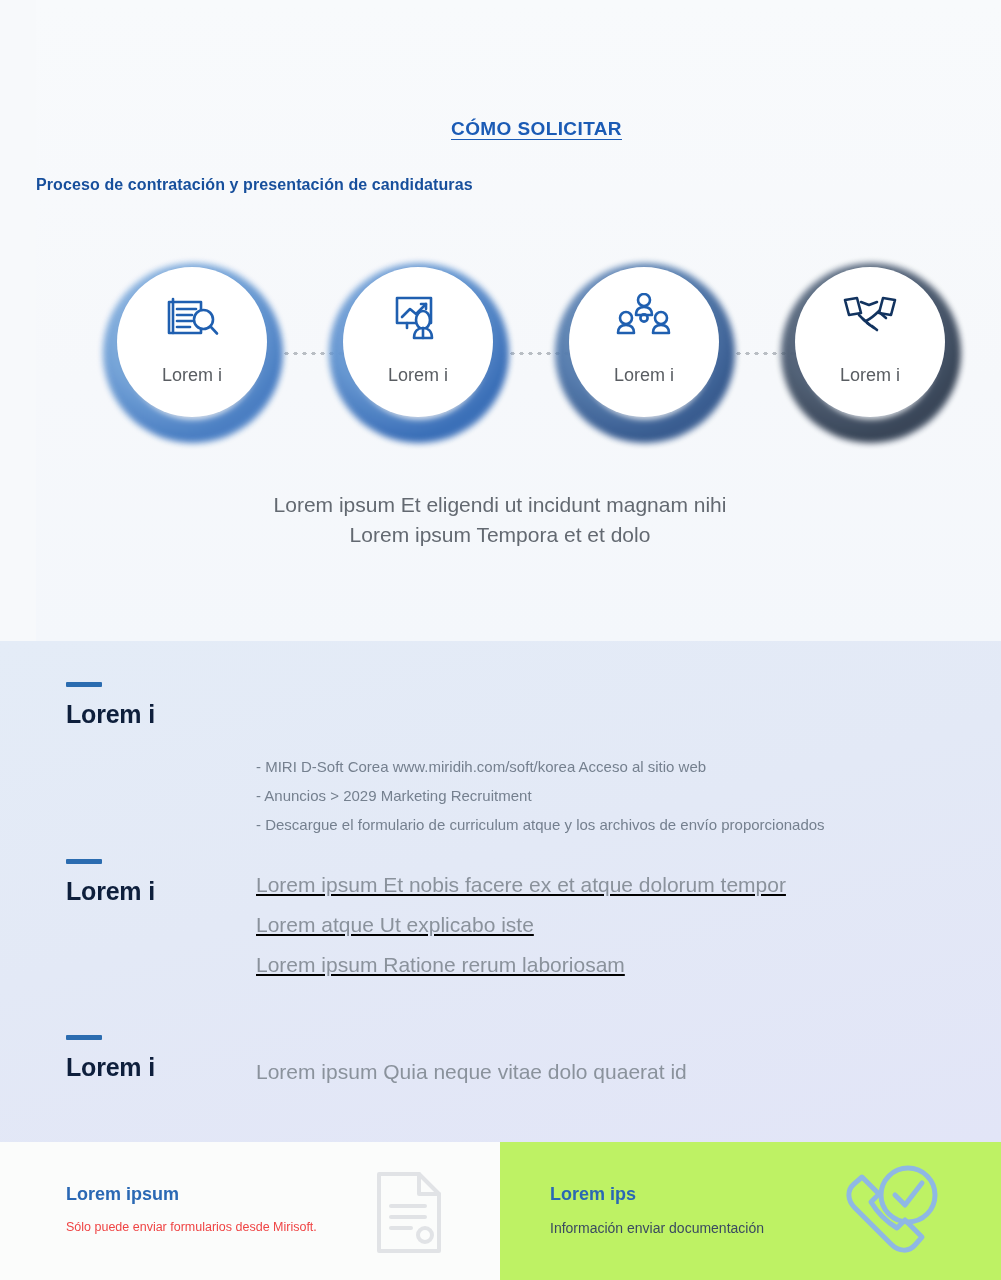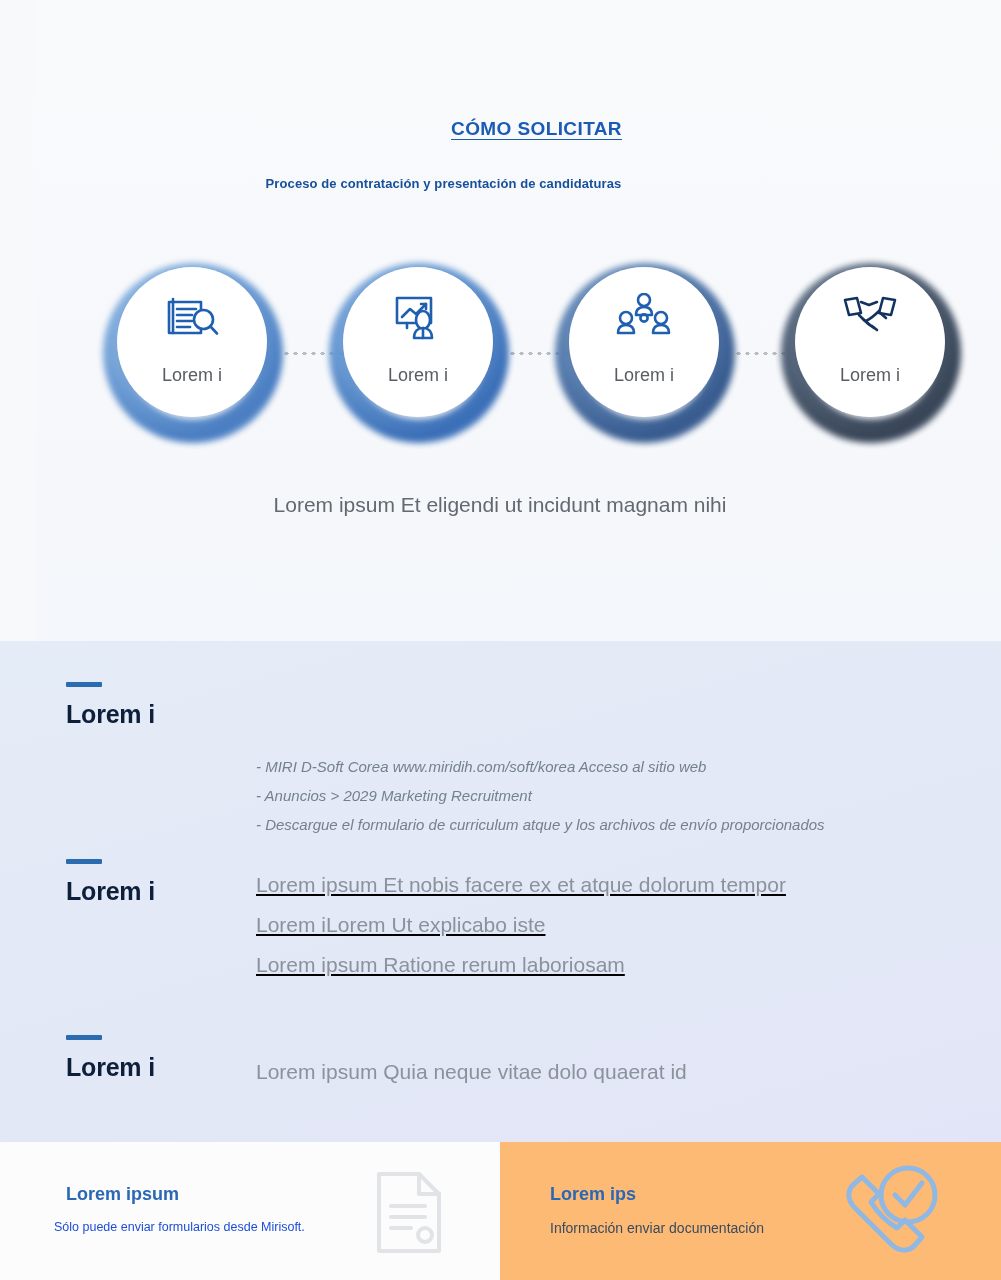--- a/index.html
+++ b/index.html
@@ -20,22 +20,21 @@
   .main-title{
     position:absolute;left:0;top:118px;width:1001px;
     text-align:center;
     font-size:19px;font-weight:bold;letter-spacing:.4px;
     color:#1b5bb5;
     text-decoration:underline;
     text-underline-offset:4px;
   }
   .sub-title{
     position:absolute;left:0;top:176px;width:815px;
-    text-align:center;
-    font-size:13px;font-weight:bold;letter-spacing:.1px;
+    font-size:16px;font-weight:bold;letter-spacing:.1px;
     color:#174f9c;
   }
 
   
   .steps{
     position:absolute;left:0;top:255px;width:1001px;height:200px;
   }
   .step{
     position:absolute;top:0;width:200px;height:200px;
   }
@@ -110,29 +109,29 @@
   
   .bottom-bar{
     position:absolute;left:0;top:1142px;width:1001px;height:138px;
   }
   .bb-left{
     position:absolute;left:0;top:0;width:500px;height:138px;
     background:#fbfcfb;
   }
   .bb-right{
     position:absolute;left:500px;top:0;width:501px;height:138px;
-    background:#fdba74;
+    background:#bef264;
   }
   .bb-title{
     position:absolute;left:66px;top:42px;
     font-size:18px;font-weight:bold;color:#2a68b4;
   }
   .bb-sub{
-    position:absolute;left:54px;top:78px;
-    font-size:12.5px;color:#1d4ed8;
+    position:absolute;left:66px;top:78px;
+    font-size:12.5px;color:#ef4444;
   }
   .bb-right .bb-title{left:50px;color:#2a68b4;}
   .bb-right .bb-sub{left:50px;font-size:14px;color:#3a4a60;}
   .bb-icon{position:absolute;line-height:0;}
   .doc-icon{left:373px;top:28px;}
   .phone-icon{left:333px;top:18px;}
 </style>
 </head>
 <body>
 
@@ -217,41 +216,42 @@
             <path d="M38 19 L45 25"></path>
           </svg>
         </div>
         <div class="caption">Lorem i</div>
       </div>
 
     </div>
 
     <div class="lead">
       <div>Lorem ipsum Et eligendi ut incidunt magnam nihi</div>
+      <div>Lorem ipsum Tempora et et dolo</div>
     </div>
   </div>
 
   <div class="mid-section">
 
     <div class="block" style="top:41px;">
       <div class="dash"></div>
       <div class="btitle">Lorem i</div>
-      <div class="blines bullets" style="top:70px;font-style:italic;">
+      <div class="blines bullets" style="top:70px;">
         <div class="bline">- MIRI D-Soft Corea www.miridih.com/soft/korea Acceso al sitio web</div>
         <div class="bline">- Anuncios &gt; 2029 Marketing Recruitment</div>
         <div class="bline">- Descargue el formulario de curriculum atque y los archivos de envío proporcionados</div>
       </div>
     </div>
 
     <div class="block" style="top:218px;">
       <div class="dash"></div>
       <div class="btitle">Lorem i</div>
       <div class="blines plain" style="top:6px;text-decoration:underline;">
         <div class="bline">Lorem ipsum Et nobis facere ex et atque dolorum tempor</div>
-        <div class="bline">Lorem iLorem Ut explicabo iste</div>
+        <div class="bline">Lorem atque Ut explicabo iste</div>
         <div class="bline">Lorem ipsum Ratione rerum laboriosam</div>
       </div>
     </div>
 
     <div class="block" style="top:394px;">
       <div class="dash"></div>
       <div class="btitle">Lorem i</div>
       <div class="blines single" style="top:22px;">
         <div class="bline">Lorem ipsum Quia neque vitae dolo quaerat id</div>
       </div>

